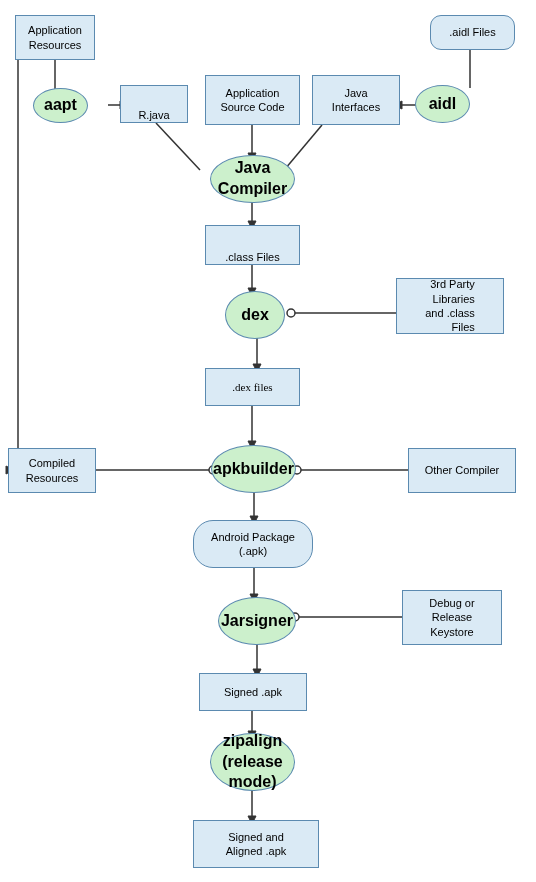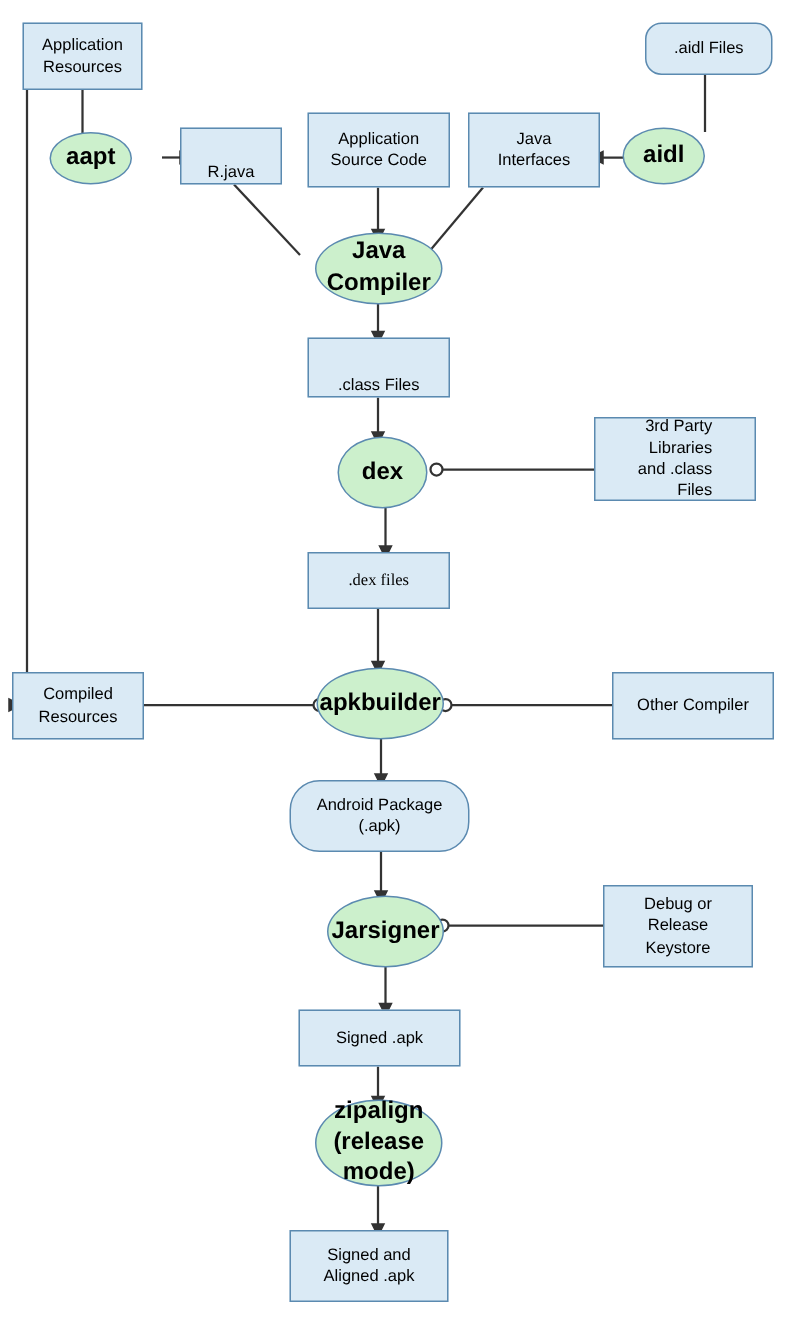--- a/index.html
+++ b/index.html
@@ -204,17 +204,17 @@
   </div>
 
   <div class="box" style="left:402px; top:590px; width:100px; height:55px;">
     <span>Debug or<br>Release<br>Keystore</span>
   </div>
 
   <div class="ellipse" style="left:210px; top:733px; width:85px; height:58px;">
     <span>zipalign<br>(release<br>mode)</span>
   </div>
 
-  <div class="box" style="left:193px; top:820px; width:106px; height:48px;justify-content:center;">
+  <div class="box" style="left:193px; top:820px; width:126px; height:48px;justify-content:center;">
     <span>Signed and<br>Aligned .apk</span>
   </div>
 
 </div>
 
 </body></html>

